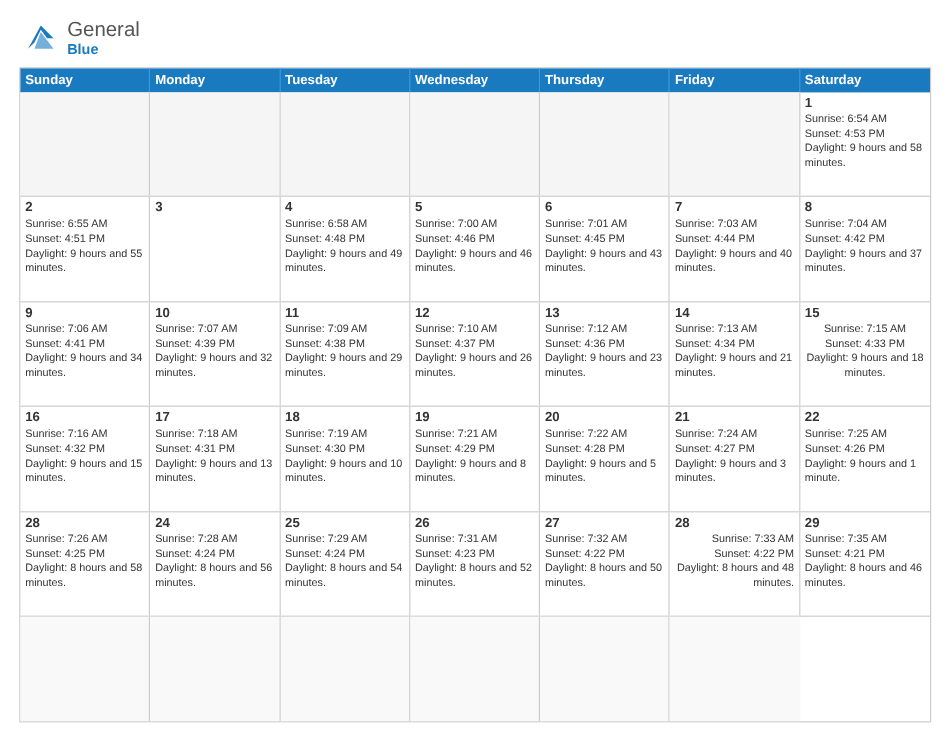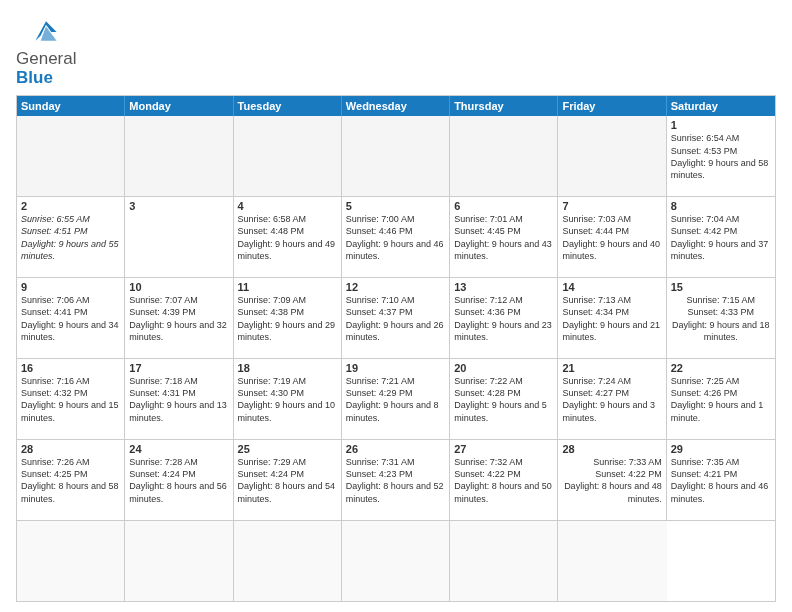--- a/index.html
+++ b/index.html
@@ -18,23 +18,21 @@
       flex-direction: column;
     }
     .header {
       display: flex;
       align-items: flex-start;
       justify-content: space-between;
       margin-bottom: 8px;
     }
     .logo {
       display: flex;
-      align-items: center;
       gap: 4px;
-      flex-direction: column;
     }
     .logo-icon {
       width: 36px;
       height: 30px;
     }
     .title-block {
       text-align: right;
     }
     .month-title {
       font-size: 28px;
@@ -108,21 +106,21 @@
 
 <div class="page">
   <div class="header">
     <div class="logo">
       <svg class="logo-icon" viewBox="0 0 40 34" xmlns="http://www.w3.org/2000/svg">
         <polygon points="8,28 20,6 32,18 26,18 20,10 14,22" fill="#1a7abf"></polygon>
         <polygon points="20,12 32,28 14,28" fill="#1a7abf" opacity="0.6"></polygon>
       </svg>
       <div>
         <div style="font-size:17px;color:#555;font-weight:normal;line-height:1.1;">General</div>
-        <div style="font-size:17px;color:#1a7abf;font-weight:bold;line-height:1.1;">Blue</div>
+        <div style="font-size:12px;color:#1a7abf;font-weight:bold;line-height:1.1;">Blue</div>
       </div>
     </div>
     <div class="title-block">
       <div class="month-title"></div>
       <div class="location"></div>
     </div>
   </div>
 
   <div class="calendar">
     <div class="cal-header">
@@ -145,21 +143,21 @@
           <div class="cal-cell">
             <div class="day-num">1</div>
             <div class="cell-text" style="white-space: pre-line;">Sunrise: 6:54 AM
 Sunset: 4:53 PM
 Daylight: 9 hours and 58 minutes.</div>
           </div>
         </div>
         <div class="cal-row">
           <div class="cal-cell">
             <div class="day-num">2</div>
-            <div class="cell-text" style="white-space: pre-line; font-style: italic;">Sunrise: 6:55 AM
+            <div class="cell-text" style="white-space: pre-line;">Sunrise: 6:55 AM
 Sunset: 4:51 PM
 Daylight: 9 hours and 55 minutes.</div>
           </div>
           <div class="cal-cell">
             <div class="day-num">3</div>
           </div>
           <div class="cal-cell">
             <div class="day-num">4</div>
             <div class="cell-text" style="white-space: pre-line;">Sunrise: 6:58 AM
 Sunset: 4:48 PM

